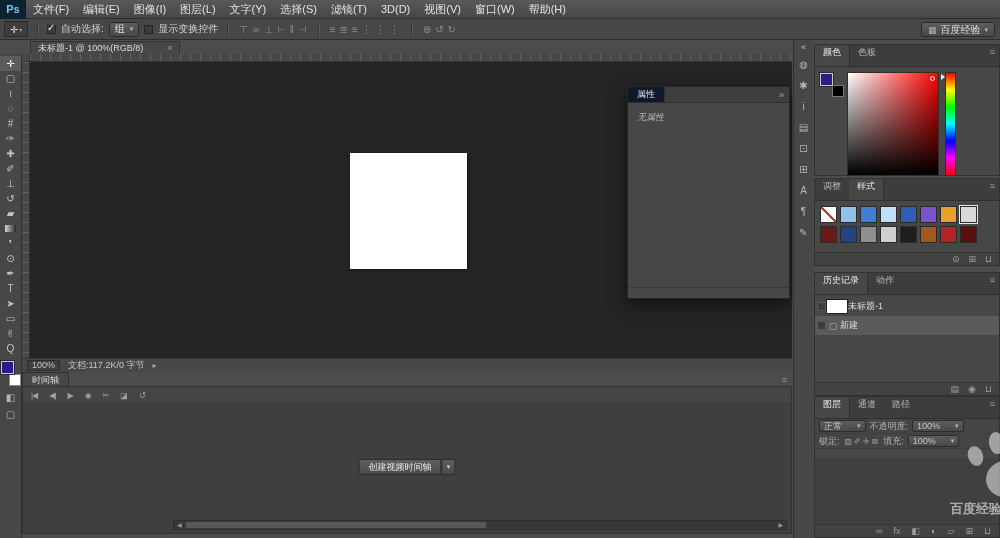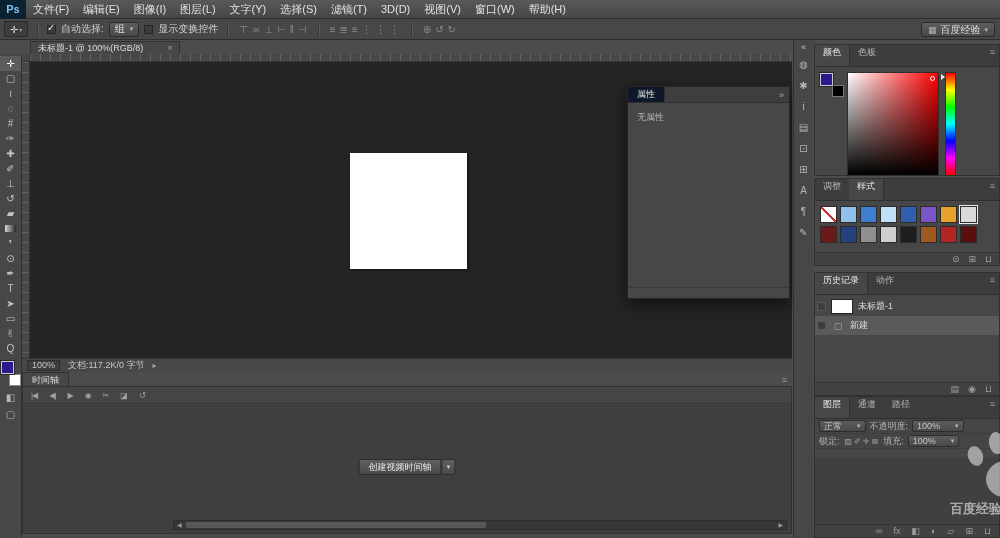--- a/index.html
+++ b/index.html
@@ -91,21 +91,21 @@
   .sb-arrow.right{left:auto;right:1px;}
   .sb-thumb{position:absolute;left:12px;width:300px;top:1px;bottom:1px;background:#585858;border-radius:1px;}
 
   
   .props-panel{position:absolute;left:627px;top:86px;width:163px;height:213px;background:#474747;
                border:1px solid #262626;box-shadow:0 5px 14px rgba(0,0,0,.55);}
   .props-header{height:16px;background:#3e3e3e;border-bottom:1px solid #2e2e2e;display:flex;align-items:center;}
   .props-tab{background:#0f172a;height:15px;line-height:15px;padding:0 9px;font-size:9px;color:#e2e2e2;
              border-right:1px solid #2e2e2e;}
   .props-collapse{margin-left:auto;padding-right:5px;color:#b0b0b0;font-size:9px;}
-  .props-body{padding:8px 9px;font-size:9px;color:#b8b8b8;}
+  .props-body{padding:8px 9px;font-size:9px;color:#b8b8b8;font-style:italic;}
   .props-footer{position:absolute;bottom:0;left:0;right:0;height:11px;border-top:1px solid #3a3a3a;}
 
   
   .dock-strip{position:absolute;left:793px;top:40px;width:20px;height:498px;background:#474747;
               border-left:1px solid #313131;display:flex;flex-direction:column;align-items:center;}
   .dock-collapse{height:14px;line-height:14px;color:#c2c2c2;font-size:9px;}
   .dicon{height:21px;line-height:21px;font-size:10px;color:#b5b5b5;cursor:default;}
 
   
   .panels{position:absolute;left:814px;top:40px;width:186px;height:498px;}
@@ -132,21 +132,21 @@
               border-bottom:3px solid transparent;border-left:4px solid #ededed;}
 
   #styles-group{top:138px;height:88px;}
   .swgrid{padding:5px 4px 0 5px;display:flex;flex-wrap:wrap;gap:3px;}
   .style-sw{width:17px;height:17px;border:1px solid #2b2b2b;}
   .style-sw.clear{background:linear-gradient(45deg,transparent 44%,#cc3333 44%,#cc3333 56%,transparent 56%),#fff;}
   .style-sw.selected{outline:1px solid #eaeaea;}
 
   #history-group{top:232px;height:124px;}
   .hist-rows{padding-top:2px;}
-  .hist-row{height:19px;display:flex;align-items:center;gap:5px;font-size:9px;color:#dedede;padding-left:2px;}
+  .hist-row{height:19px;display:flex;align-items:center;font-size:9px;color:#dedede;padding-left:2px;}
   .hist-row.selected{background:#5a5a5a;}
   .hist-src{width:9px;height:9px;border:1px solid #5a5a5a;background:#3d3d3d;flex:0 0 auto;}
   .hist-thumb{width:22px;height:15px;background:#fff;border:1px solid #222;flex:0 0 auto;}
   .hist-icon{width:14px;text-align:center;color:#b5b5b5;font-size:9px;flex:0 0 auto;}
 
   #layers-group{top:356px;height:142px;}
   .lrow{height:15px;display:flex;align-items:center;gap:4px;padding:0 4px;font-size:9px;color:#b2b2b2;
         border-bottom:1px solid #3e3e3e;background:#454545;}
   .dd.small{height:12px;font-size:9px;padding:0 4px;gap:15px;color:#c4c4c4;}
   .lock-ic{font-size:8px;color:#9e9e9e;padding:0 1px;cursor:default;}

